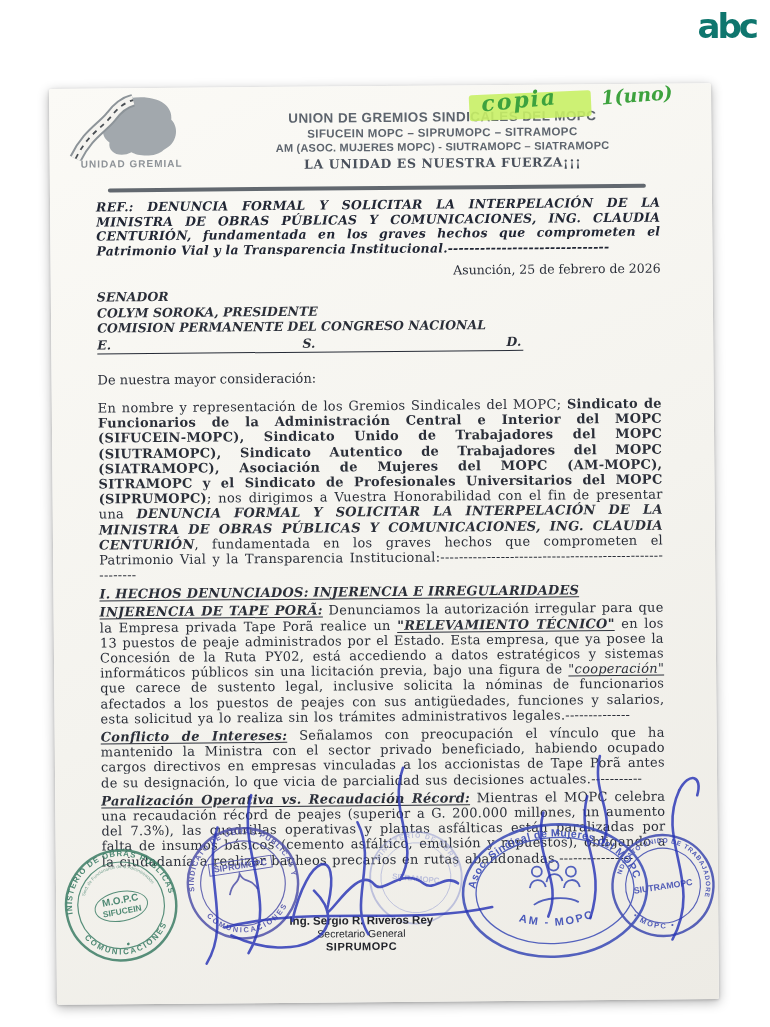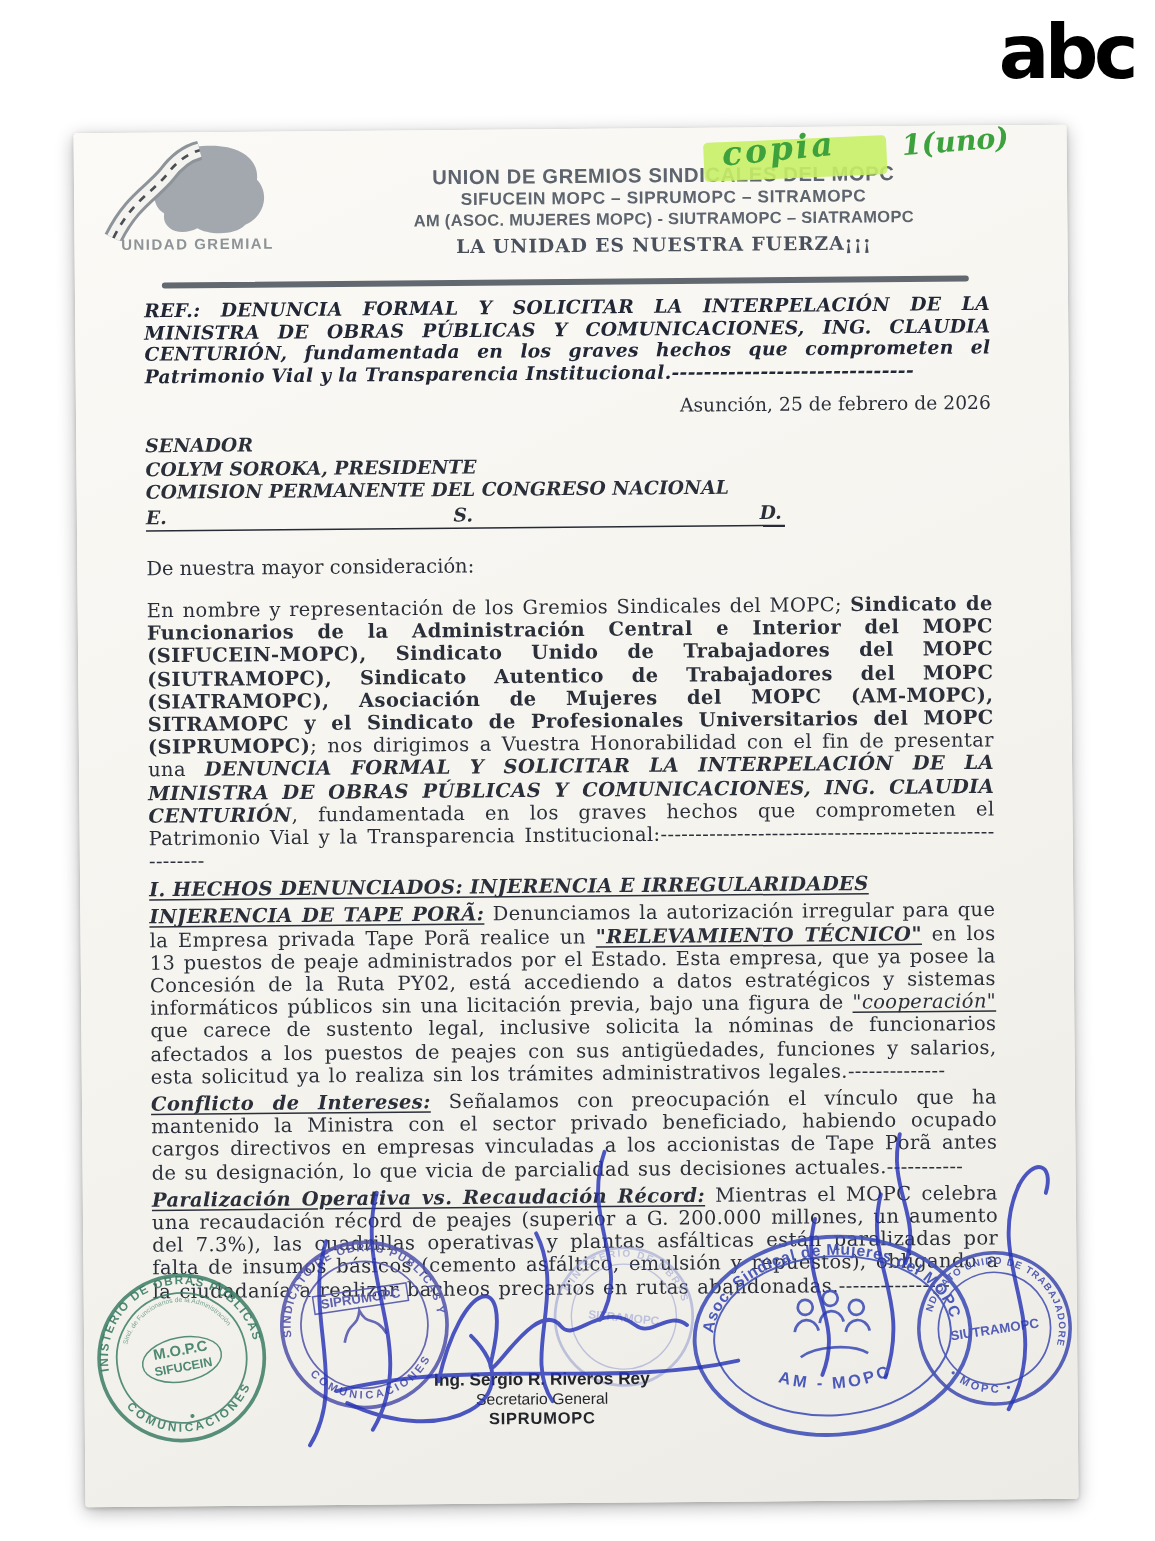--- a/index.html
+++ b/index.html
@@ -1,19 +1,19 @@
 <!DOCTYPE html>
 <html><head>
 <meta charset="utf-8">
 <style>
   html,body{margin:0;padding:0;}
   body{width:770px;height:1027px;background:#ffffff;overflow:hidden;position:relative;
        font-family:"DejaVu Serif",serif;}
   .abc-logo{position:absolute;top:6px;right:14px;font-family:"DejaVu Sans",sans-serif;
-       font-weight:900;font-size:50px;letter-spacing:-3px;color:#000000;}
+       font-weight:900;font-size:34px;letter-spacing:-3px;color:#0f766e;}
   .paper{position:absolute;left:53px;top:86px;width:662px;height:916px;
        background:linear-gradient(155deg,#fbfaf6 0%,#f4f3ee 55%,#edebe5 100%);
        box-shadow:0 3px 12px rgba(0,0,0,.30), 0 1px 3px rgba(0,0,0,.18);
        transform:rotate(-0.5deg);border-radius:2px;}
   
   .doc-header{position:relative;height:106px;}
   .union-logo{position:absolute;left:16px;top:6px;width:132px;text-align:center;}
   .union-logo .cap{font-family:"Liberation Sans",sans-serif;font-weight:bold;font-size:10px;
        letter-spacing:1px;color:#8e9398;margin-top:-6px;}
   .header-lines{position:absolute;left:150px;right:26px;top:24px;text-align:center;

